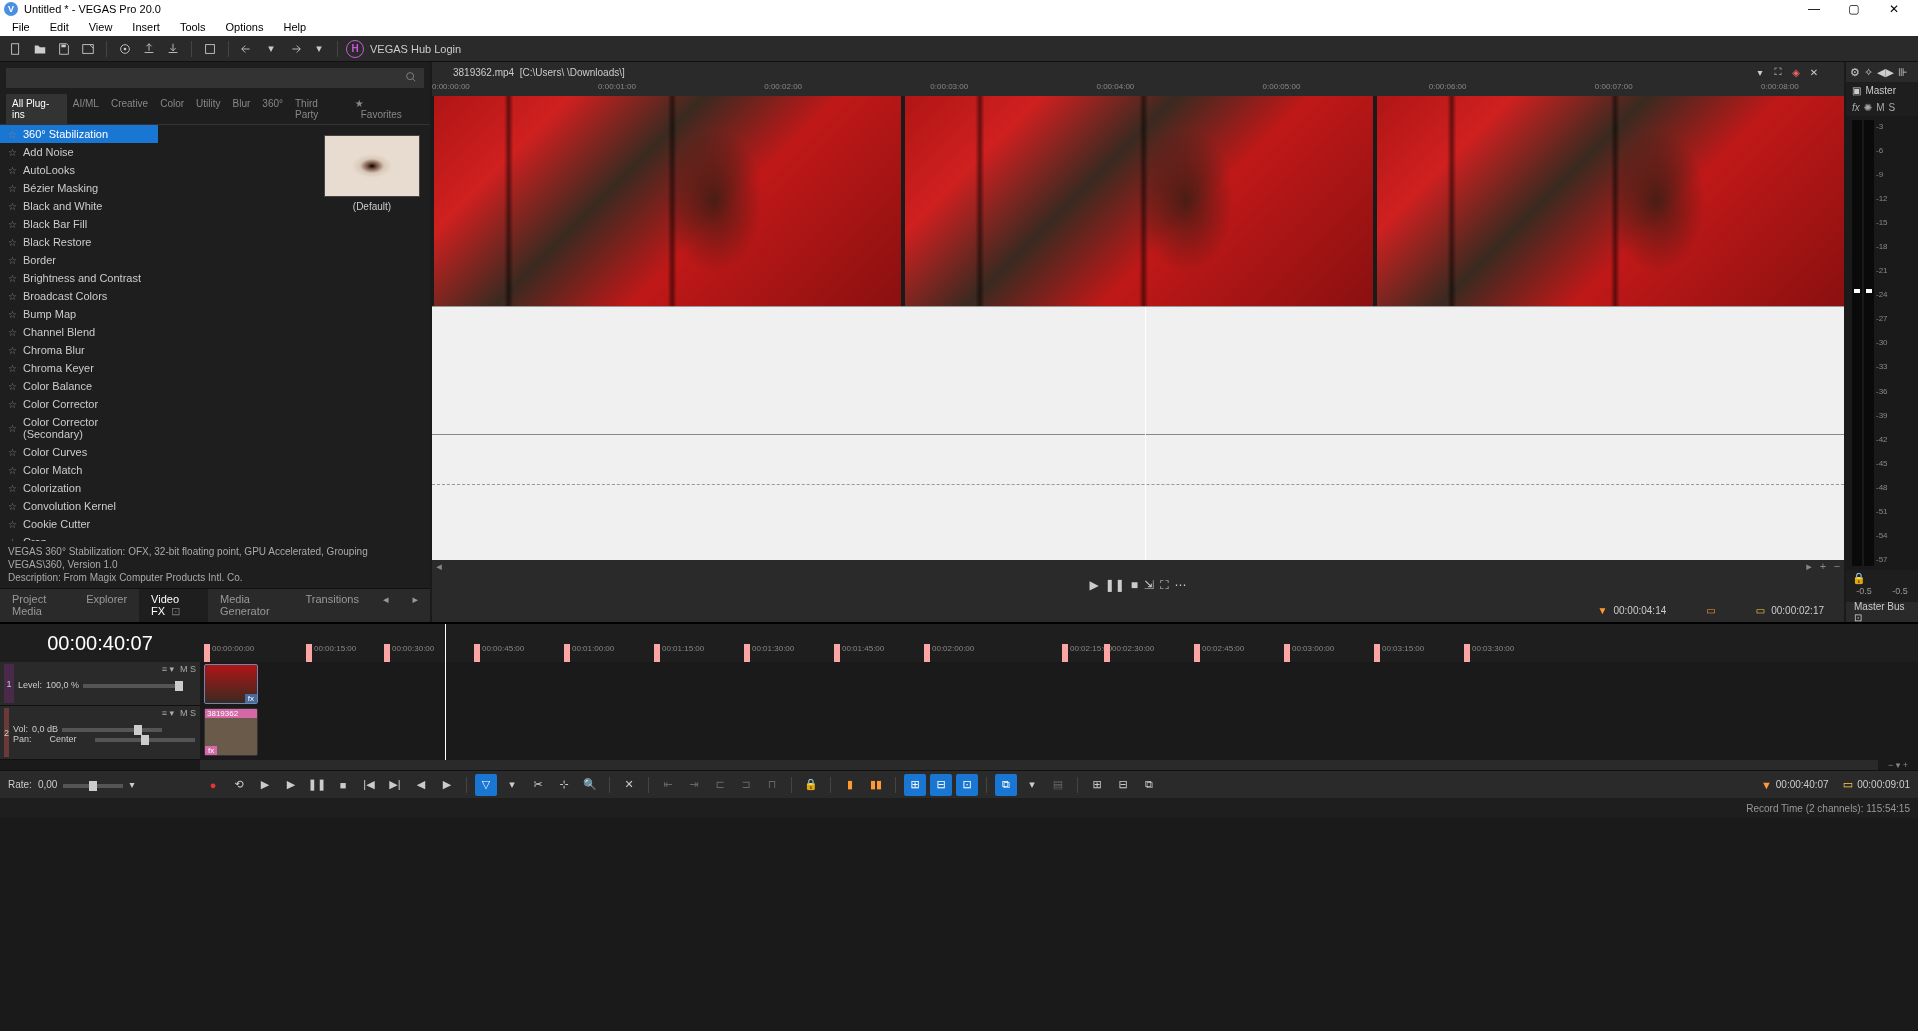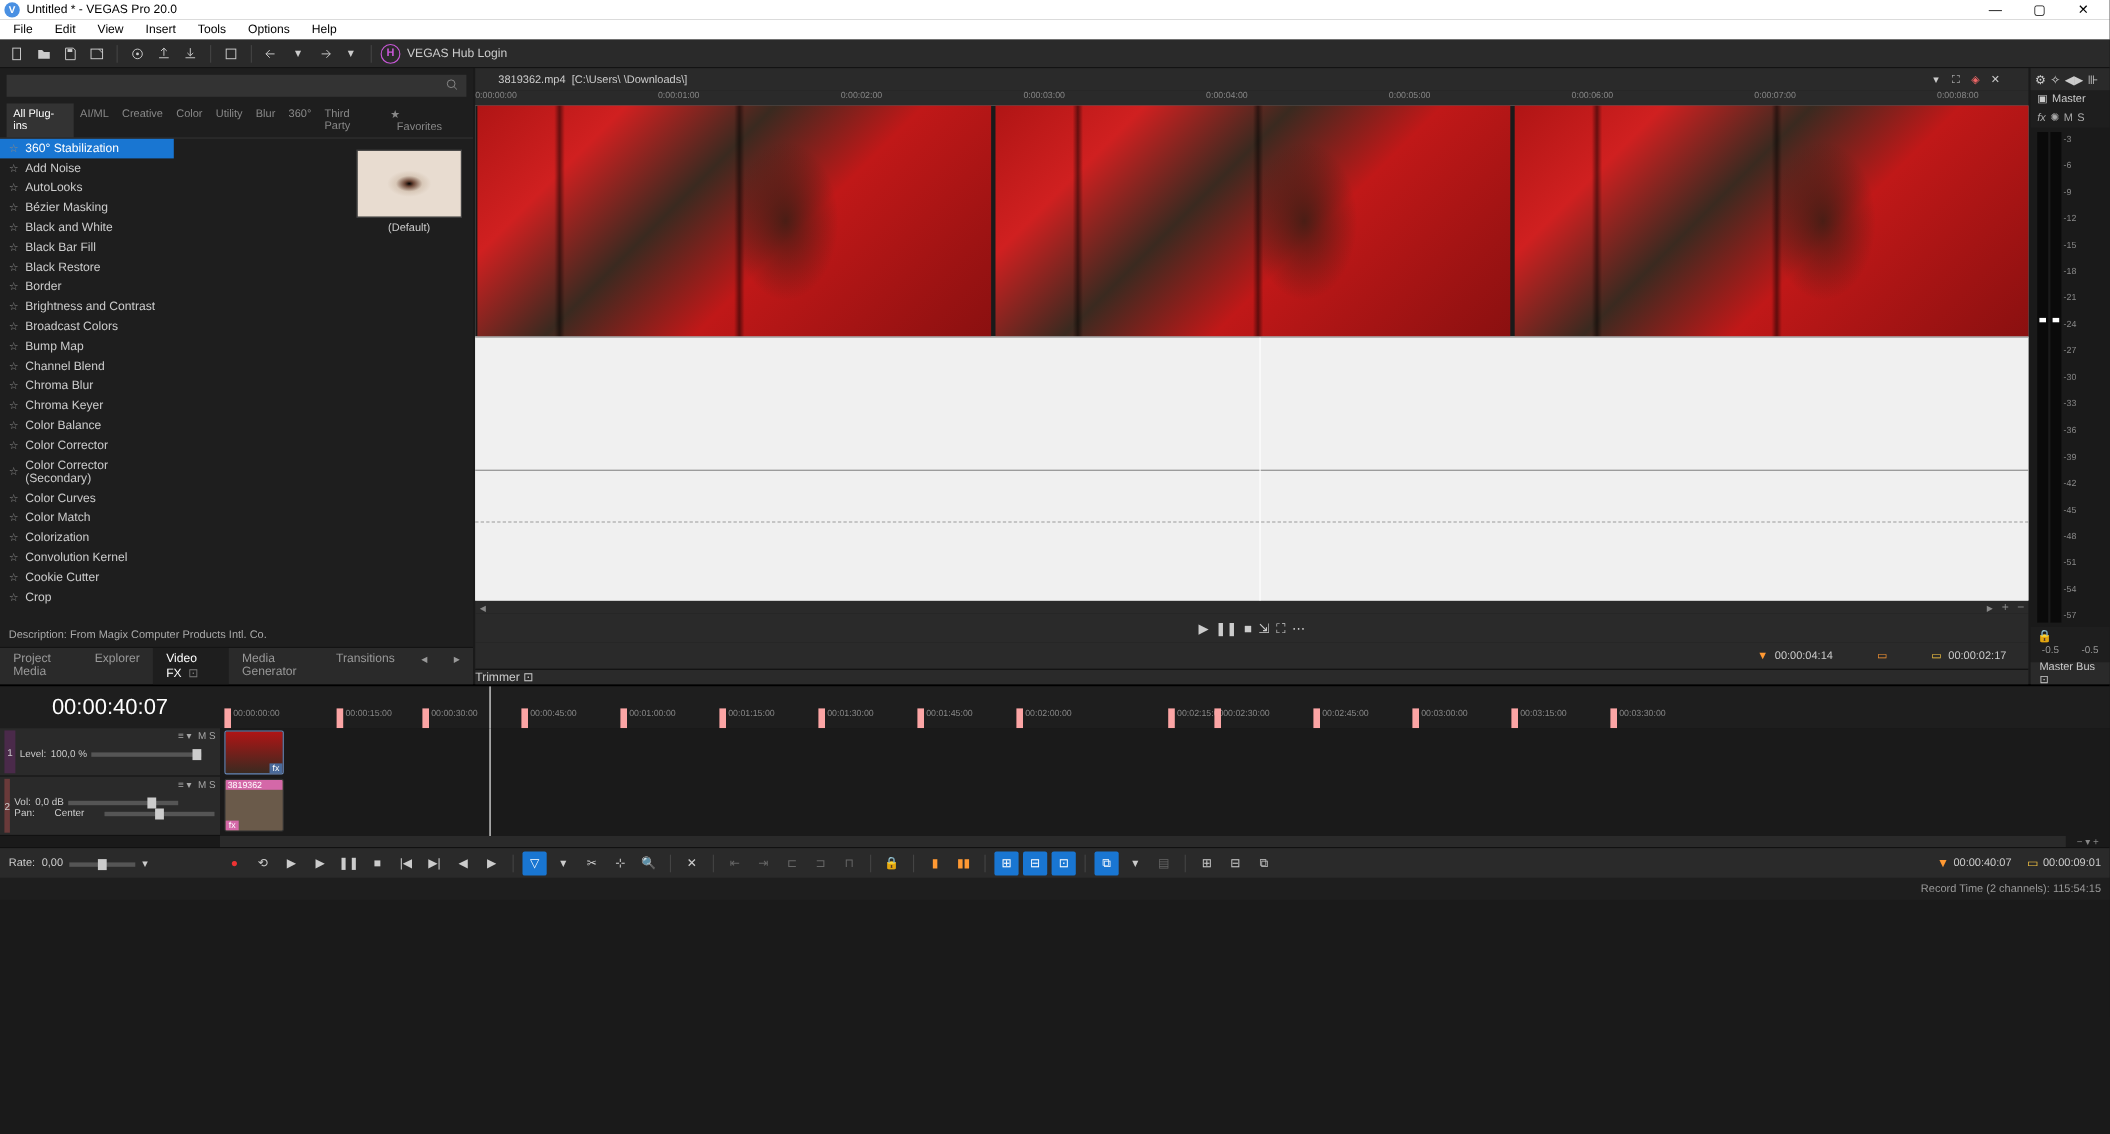--- a/index.html
+++ b/index.html
@@ -315,20 +315,21 @@
             <span class="star">☆</span>
             <span>Crop</span>
           </div>
         </div>
       <div class="preview-thumb">
         <div class="eyeimg"></div>
         <div class="caption">(Default)</div>
       </div>
     </div>
     <div class="plugdesc">
+      <div>VEGAS 360° Stabilization: OFX, 32-bit floating point, GPU Accelerated, Grouping VEGAS\360, Version 1.0</div>
       <div>Description: From Magix Computer Products Intl. Co.</div>
     </div>
     <div class="bottabs">
       <div class="tab">Project Media</div>
       <div class="tab">Explorer</div>
       <div class="tab active"><span>Video FX</span><span class="x">⊡</span></div>
       <div class="tab">Media Generator</div>
       <div class="tab">Transitions</div>
       <div class="tab">◂</div>
       <div class="tab">▸</div>
@@ -389,23 +390,20 @@
           <span class="morange">▼</span>
           <span>00:00:04:14</span>
         </div>
       <div class="marker">
           <span class="morange">▭</span>
         </div>
       <div class="marker">
           <span class="myellow">▭</span>
           <span>00:00:02:17</span>
         </div>
-    </div>
-    <div class="trimtabs">
-      <div class="tab active"><span>Trimmer</span><span class="x"> ⊡</span></div>
     </div>
   </div>
 
   <div class="mastercol">
     <div class="masterhead">
       <span class="hbtn">⚙</span>
       <span class="hbtn">✧</span>
       <span class="hbtn">◀▶</span>
       <span class="hbtn">⊪</span>
     </div>

